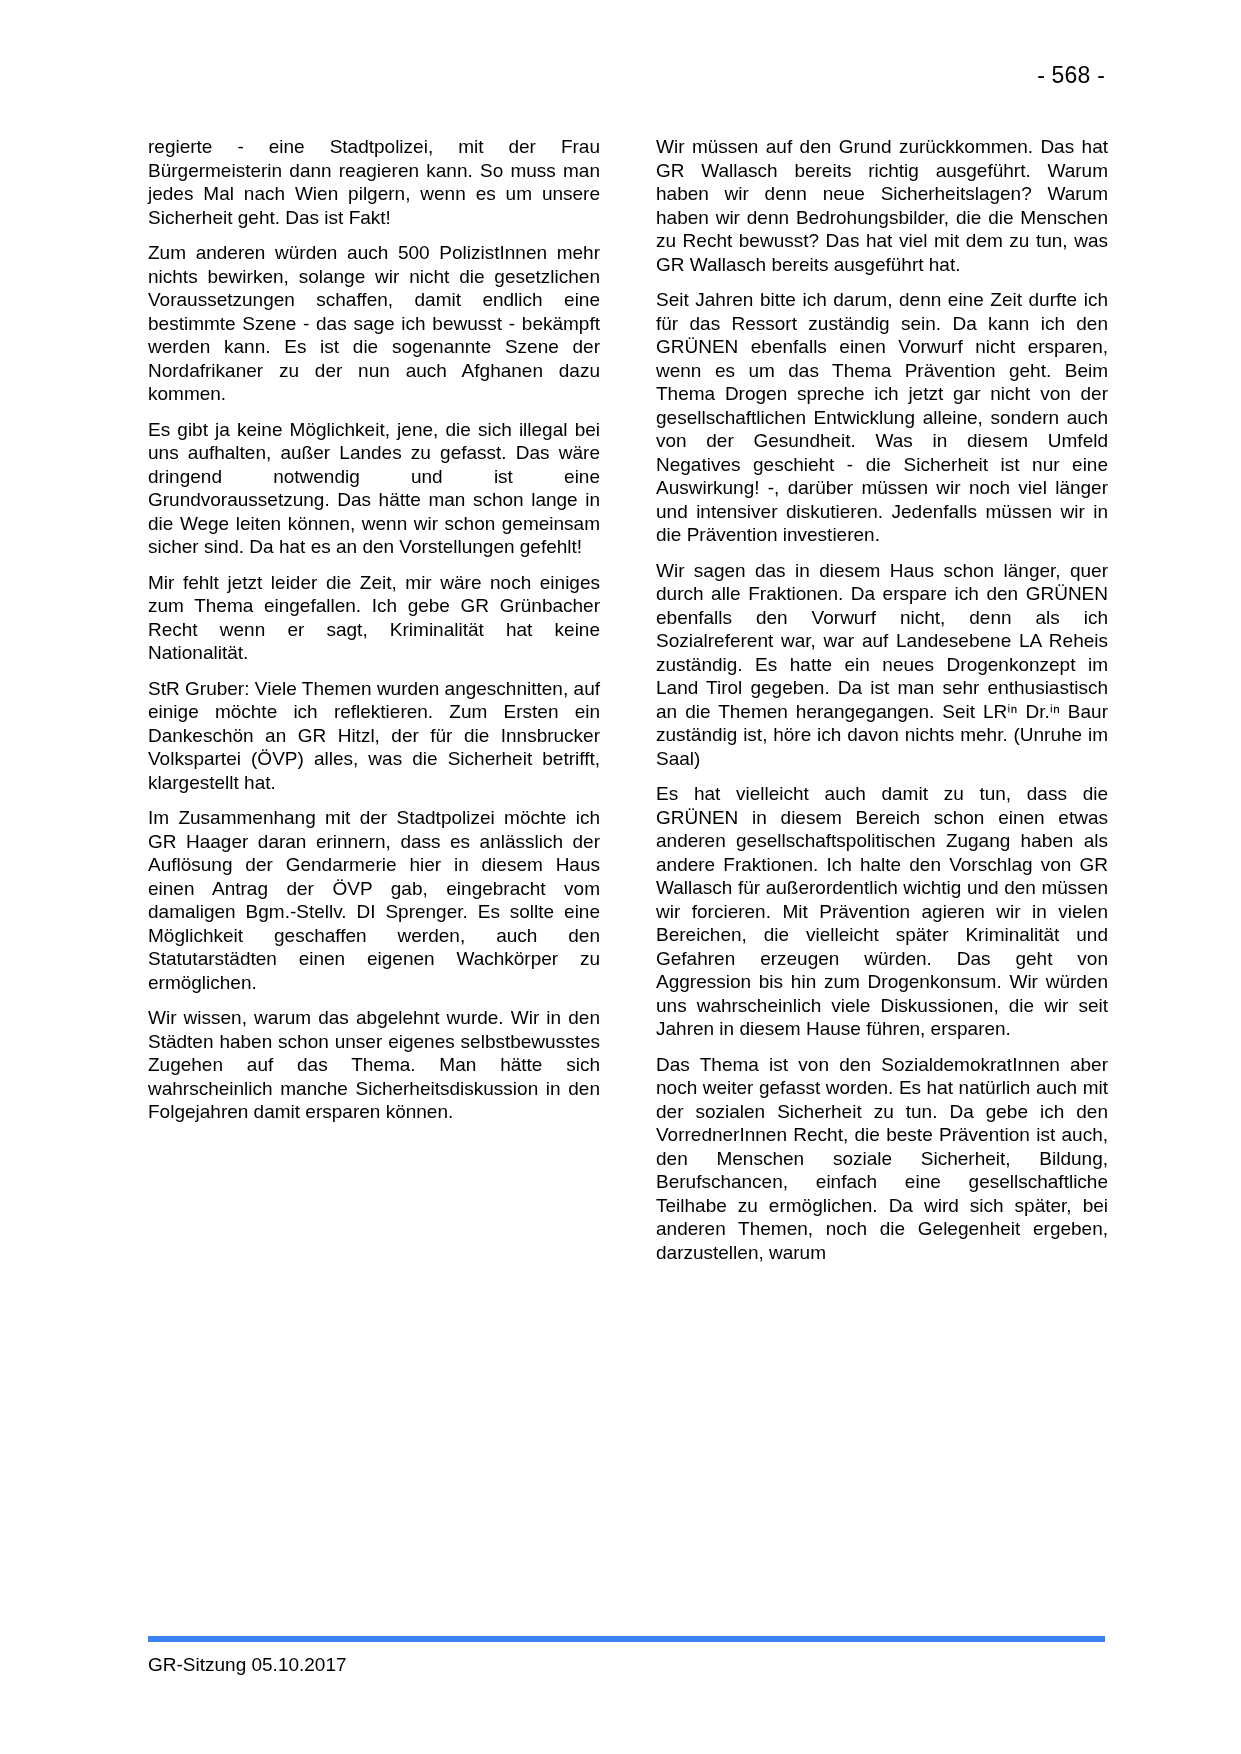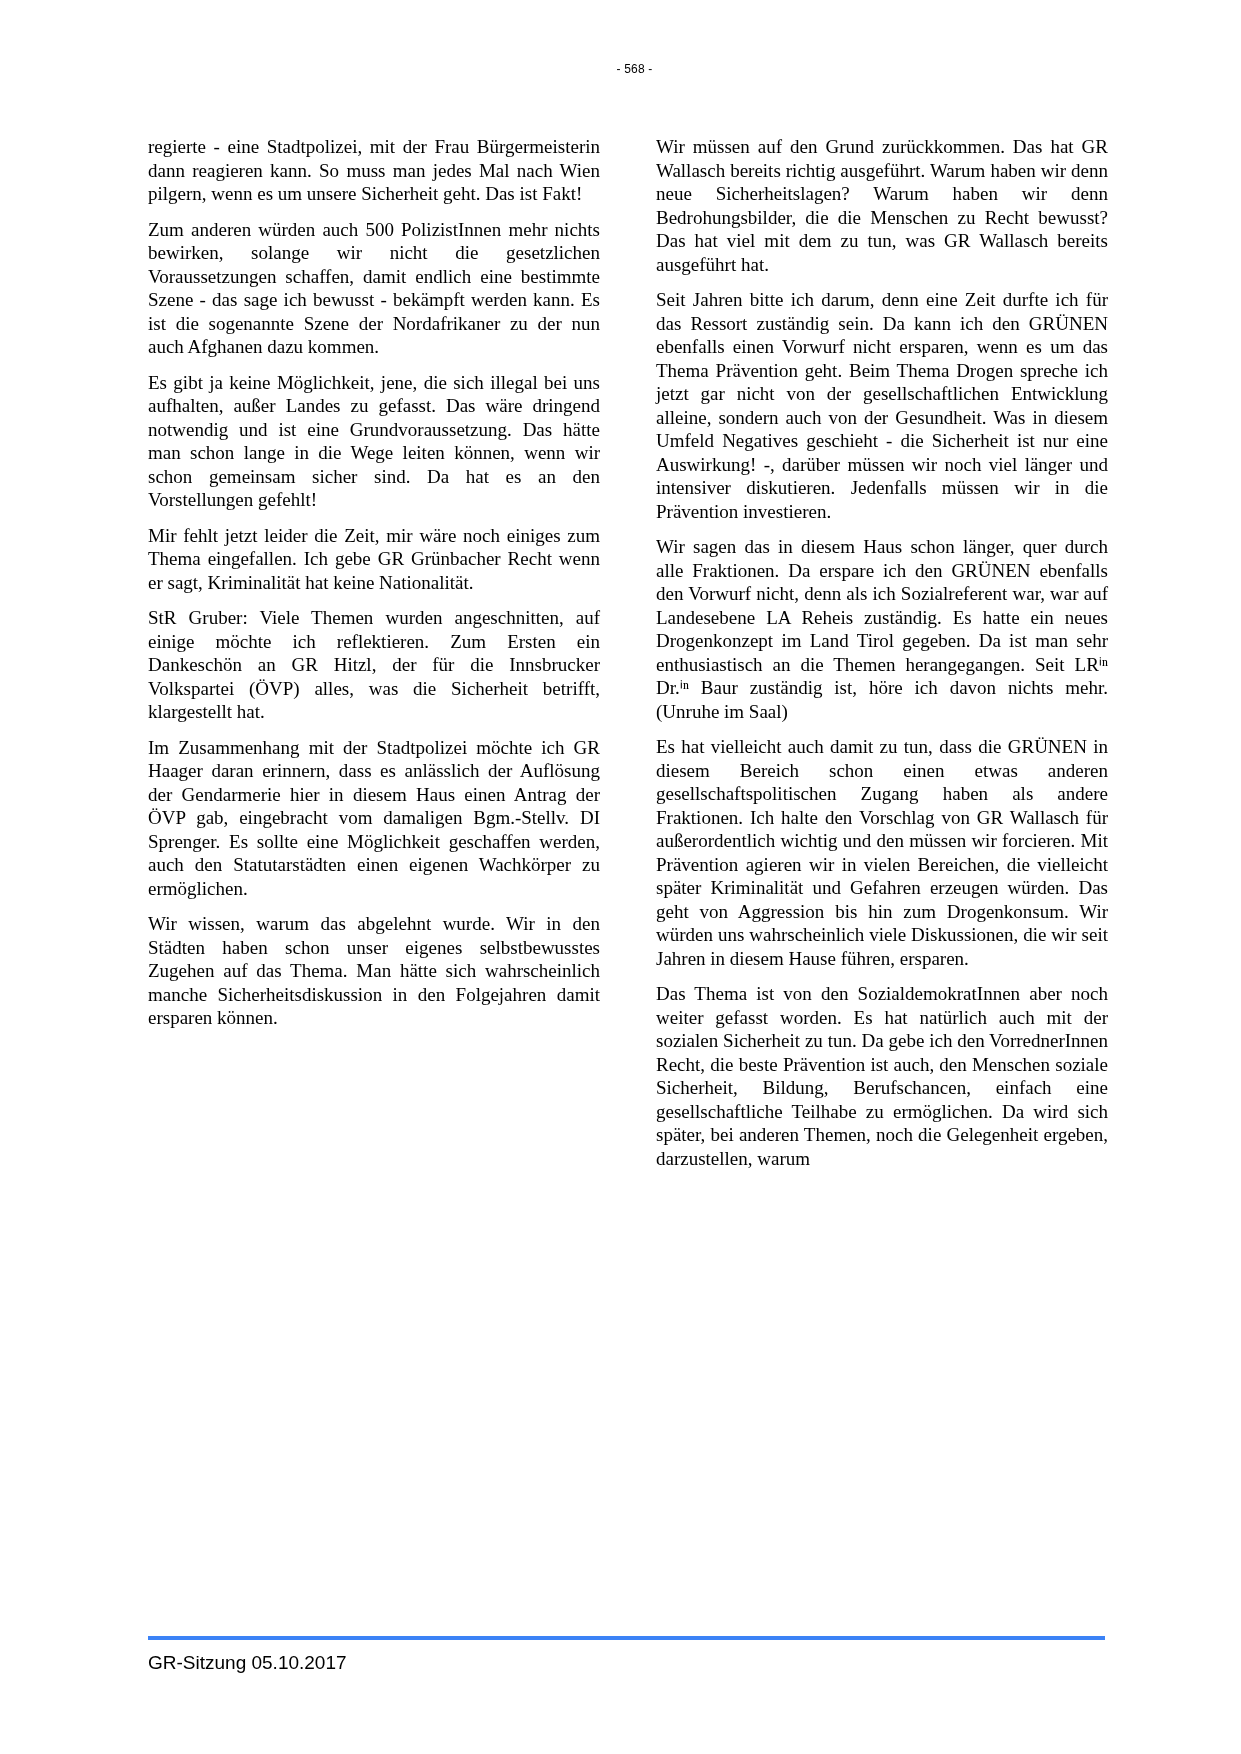--- a/index.html
+++ b/index.html
@@ -17,50 +17,49 @@
   }
   .page {
     position: relative;
     width: 1241px;
     height: 1754px;
     background: #ffffff;
   }
   .page-number {
     position: absolute;
     top: 62px;
-    left: 156px;
+    left: 148px;
     width: 957px;
-    text-align: center;
-    font-size: 12px;
+    text-align: right;
+    font-size: 23px;
     letter-spacing: 0.2px;
   }
   .content {
     position: absolute;
     top: 135px;
     left: 148px;
     width: 960px;
     display: flex;
     gap: 56px;
-    font-family: Liberation Serif, serif;
   }
   .col {
     width: 452px;
     font-size: 19px;
     line-height: 23.5px;
     text-align: justify;
   }
   .col p {
     margin: 0 0 12px 0;
   }
   .footer {
     position: absolute;
     left: 148px;
     top: 1636px;
     width: 957px;
-    border-top: 4px solid #3b82f6;
+    border-top: 6px solid #3b82f6;
     padding-top: 12px;
     font-size: 19px;
   }
 </style>
 </head>
 <body>
 
 <div class="page">
 
   <div class="page-number">- 568 -</div>

